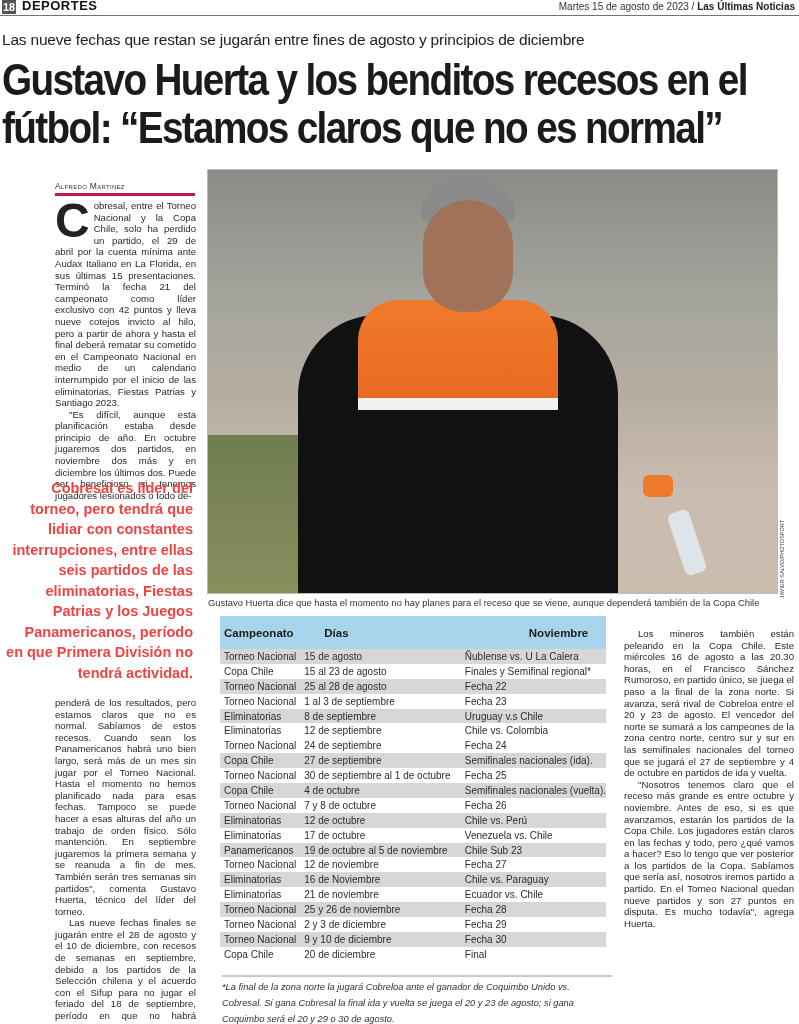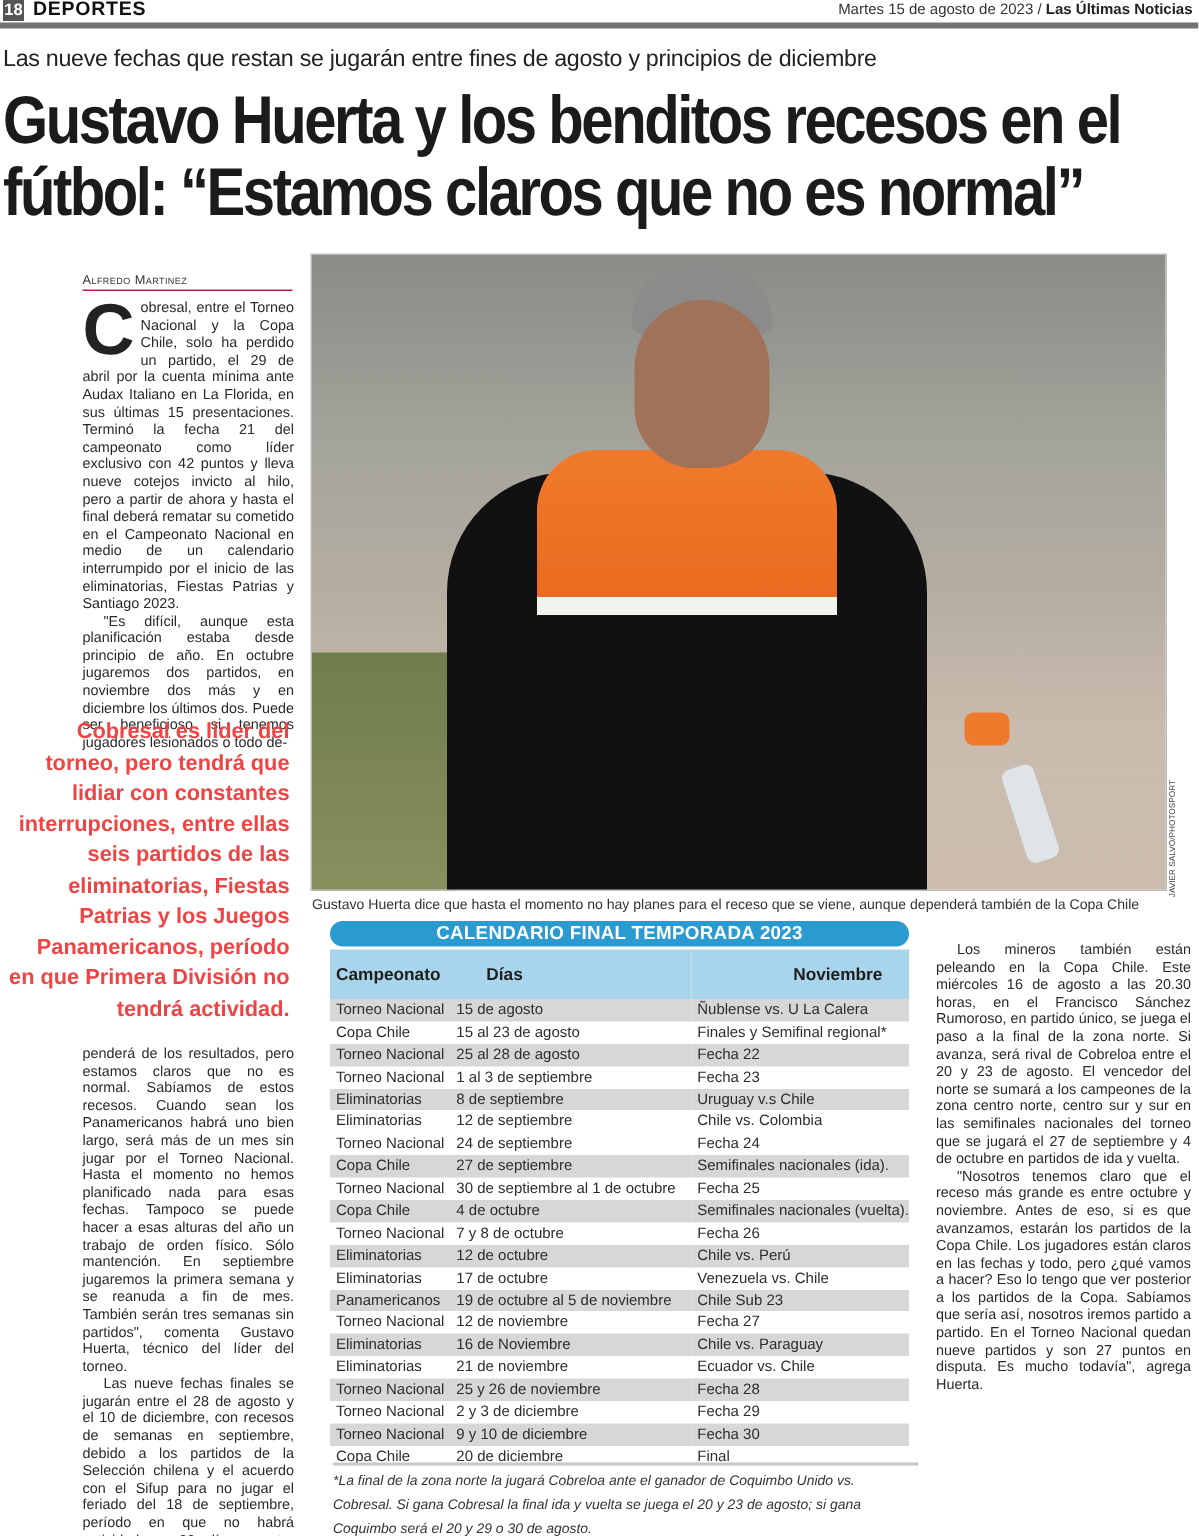--- a/index.html
+++ b/index.html
@@ -1,30 +1,30 @@
 <!DOCTYPE html>
 <html><head>
 <meta charset="utf-8">
 <style>
   html, body { margin:0; padding:0; }
   body {
     width:799px; height:1024px; overflow:hidden; background:#ffffff; position:relative;
     font-family: "Liberation Sans", sans-serif; color:#222;
   }
-  .topbar { position:absolute; left:0; top:0; width:799px; height:15px; border-bottom:4px solid #737373; }
+  .topbar { position:absolute; left:0; top:0; width:799px; height:15px; border-bottom:1px solid #737373; }
   .pagenum { position:absolute; left:2px; top:0; width:14px; height:14px; background:#555; color:#fff;
     font-size:11px; font-weight:bold; text-align:center; line-height:14px; font-family:"Liberation Sans Narrow","Liberation Sans",sans-serif; }
   .section { position:absolute; left:22px; top:-2px; font-size:13px; font-weight:bold; letter-spacing:0.5px; color:#111; }
   .dateline { position:absolute; right:4px; top:1px; font-size:10px; color:#333; }
   .dateline b { font-weight:bold; color:#222; }
   .kicker { position:absolute; left:2px; top:31px; font-size:15.5px; color:#222; letter-spacing:-0.2px; }
   .headline { position:absolute; left:2px; top:56px; width:797px; font-size:45px; line-height:48px; font-weight:bold;
     color:#1b1b1b; letter-spacing:-1.9px; transform:scaleX(0.86); transform-origin:left top; white-space:nowrap; }
   .byline { position:absolute; left:55px; top:181px; width:140px; font-size:8.5px; letter-spacing:0.3px;
-    color:#333; border-bottom:1px solid #be185d; padding-bottom:2px; font-variant:small-caps; }
+    color:#333; border-bottom:3px solid #be185d; padding-bottom:2px; font-variant:small-caps; }
   .col { position:absolute; font-size:9.6px; line-height:11.6px; color:#2a2a2a; text-align:justify; }
   .col p { margin:0; text-indent:14px; }
   .col p.first { text-indent:0; }
   .dropcap { float:left; font-size:48px; line-height:38px; font-weight:bold; margin:2px 4px 0 0; color:#222; }
   .pullquote { position:absolute; left:4px; top:478px; width:189px; font-size:14.5px; line-height:20.5px; font-weight:bold;
     text-align:right; color:#ef4444; }
   .photo { position:absolute; left:207px; top:169px; width:569px; height:423px; overflow:hidden; border:1px solid #bbb;
     background:linear-gradient(180deg,#8a8c86 0%,#a4a49c 30%,#b7aea2 55%,#c9bcae 75%,#cbbcae 100%); }
   .photo .grass { position:absolute; left:0; top:265px; width:95px; height:160px; background:linear-gradient(180deg,#6f7d4d,#8a8f5e); }
   .photo .body { position:absolute; left:90px; top:145px; width:320px; height:300px; background:#111; border-radius:80px 80px 0 0; }
@@ -88,21 +88,20 @@
   <div class="stripe"></div>
   <div class="hair"></div>
   <div class="head" style="top:30px;"></div>
   <div class="cuff"></div>
   <div class="bottle"></div>
 </div>
 <div class="credit">JAVIER SALVO/PHOTOSPORT</div>
 <div class="caption">Gustavo Huerta dice que hasta el momento no hay planes para el receso que se viene, aunque dependerá también de la Copa Chile</div>
 
 <div class="tablebox">
-  <div class="tabletitle">CALENDARIO FINAL TEMPORADA 2023</div>
   <table>
     <thead>
       <tr>
         <th style="width:86px;">Campeonato</th>
         <th class="c2" style="width:150px;">Días</th>
         <th class="c3">Noviembre</th>
       </tr>
     </thead>
     <tbody id="cal-body">
         <tr class="shade">

